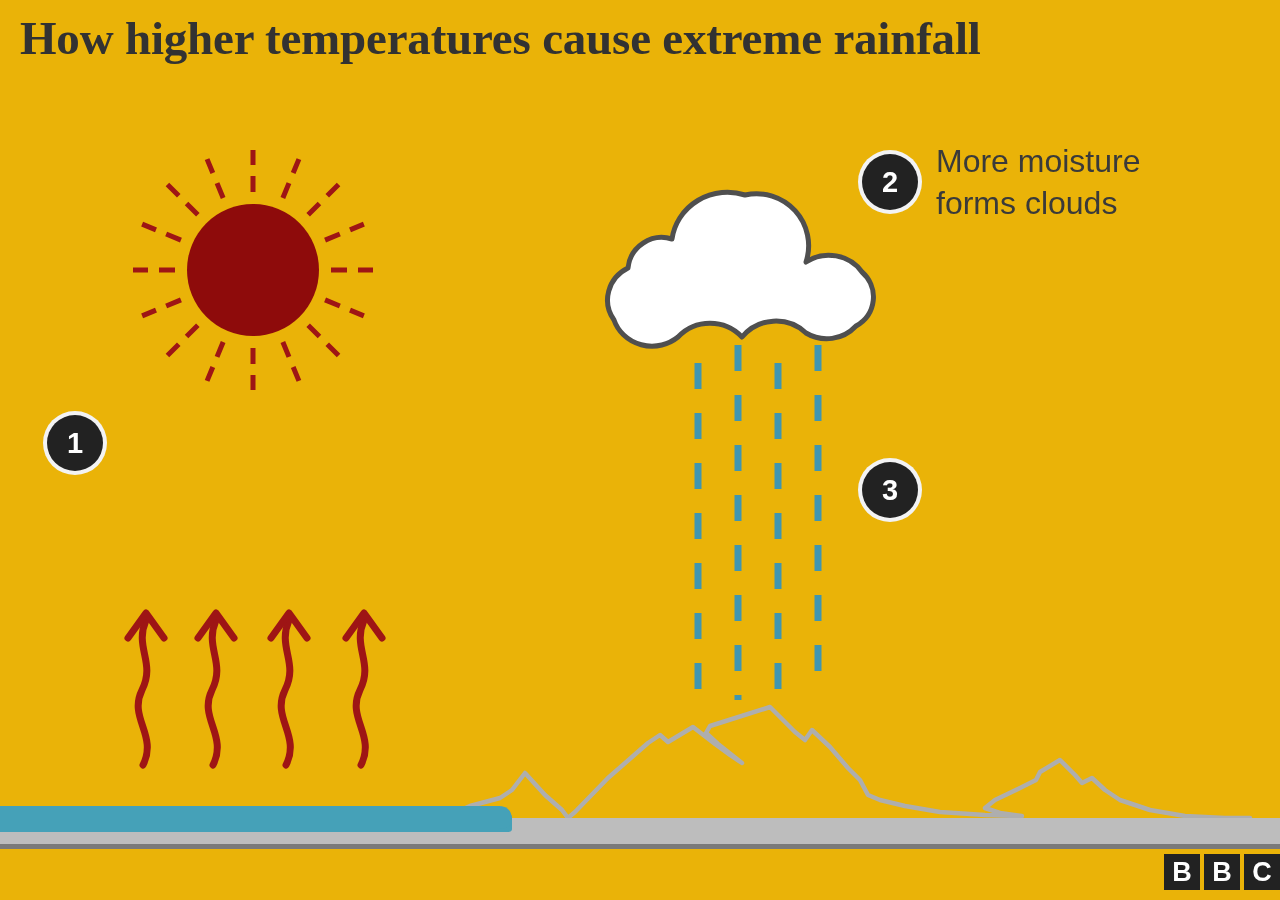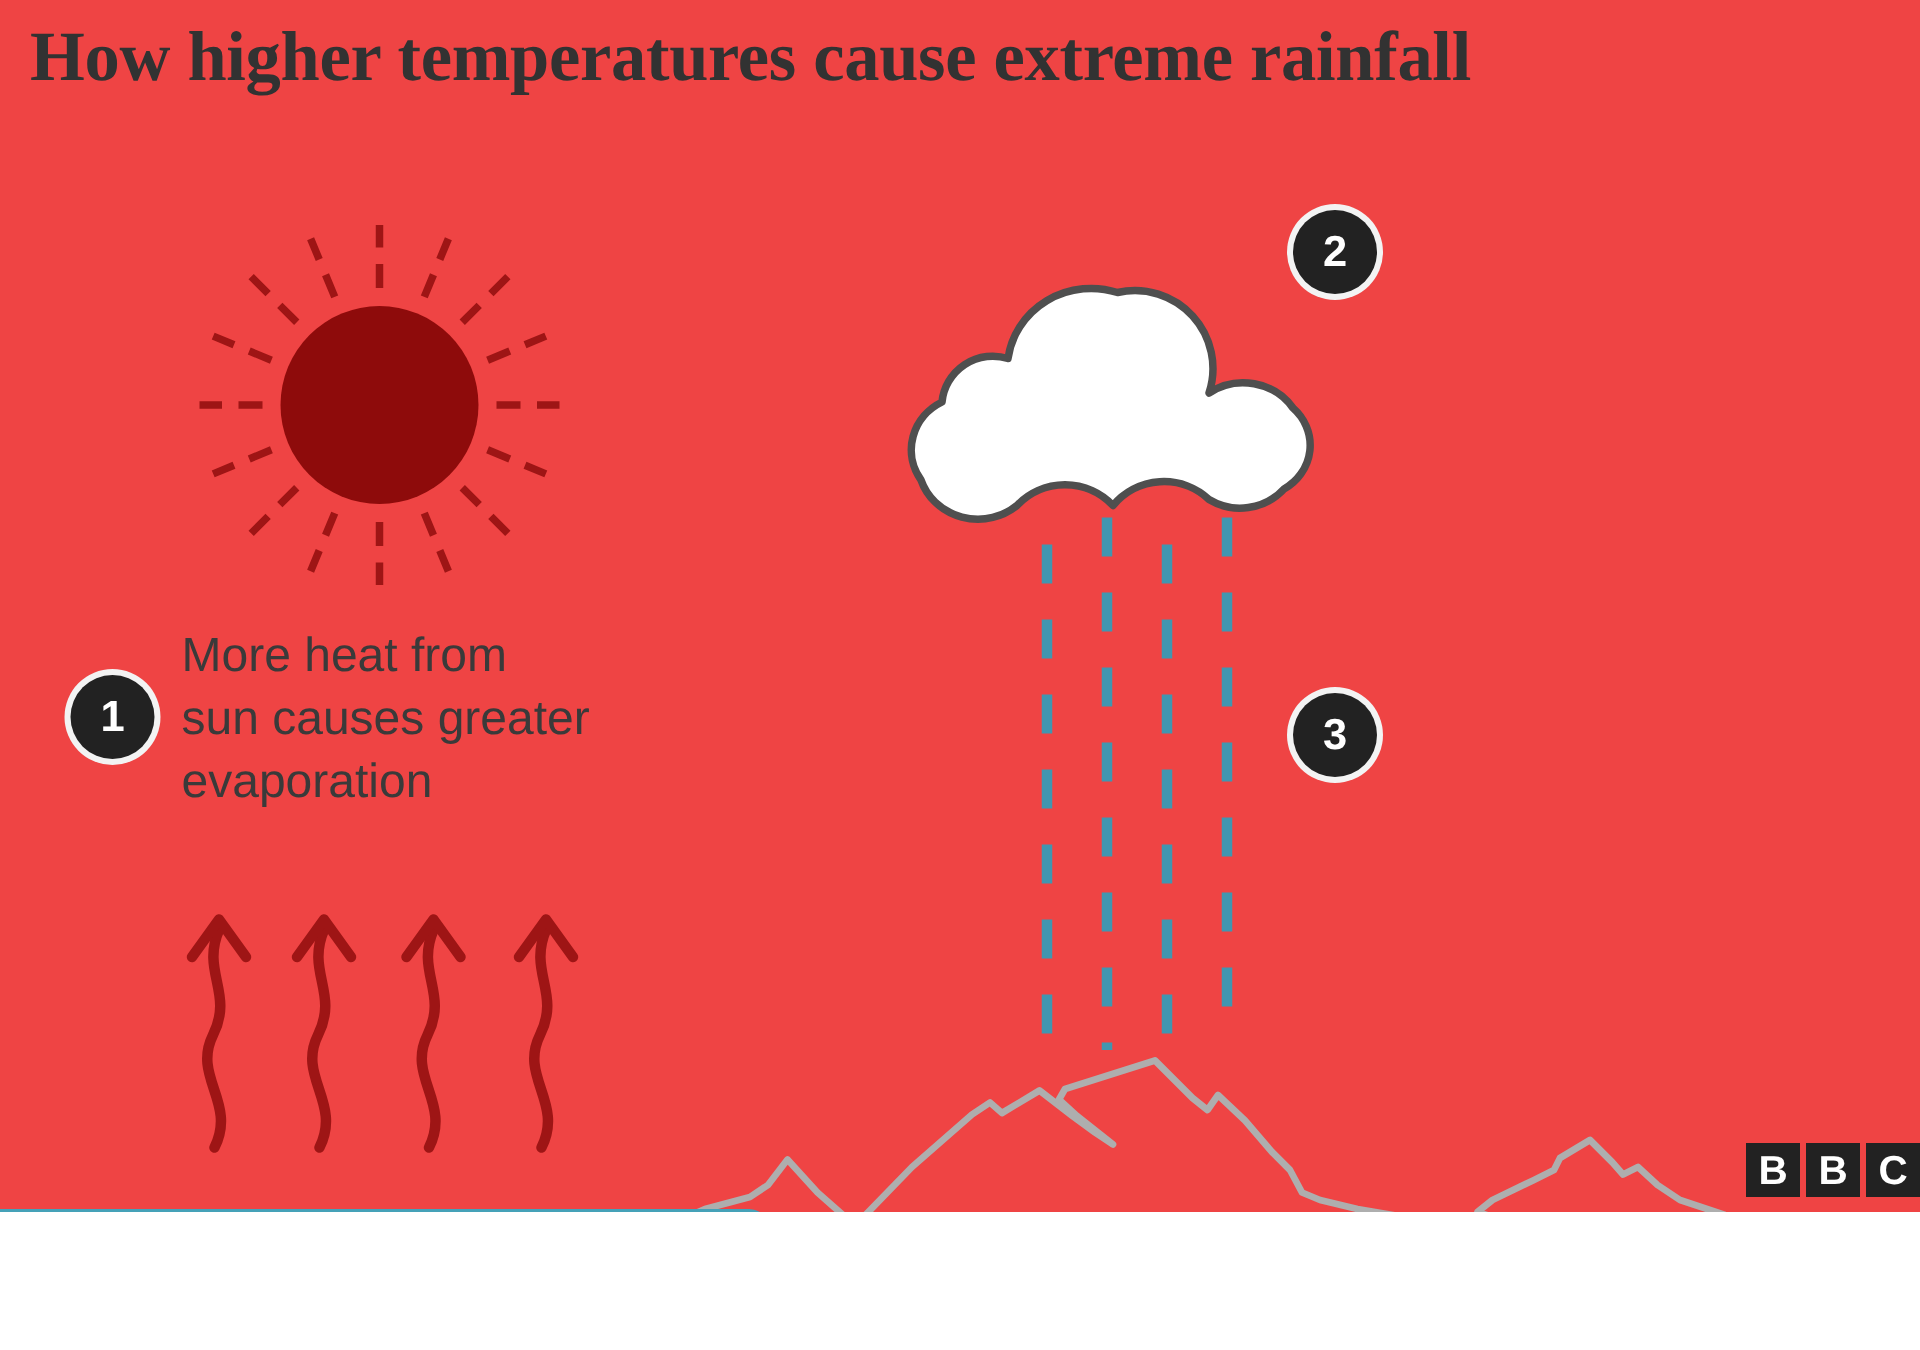--- a/index.html
+++ b/index.html
@@ -8,22 +8,22 @@
     padding: 0;
     background: #ffffff;
   }
   body {
     font-family: "Liberation Sans", sans-serif;
     -webkit-font-smoothing: antialiased;
   }
   .infographic {
     position: relative;
     width: 1280px;
-    height: 808px;
-    background: #ef4444;
+    height: 900px;
+    background: #eab308;
     overflow: hidden;
   }
 
   
   .title {
     position: absolute;
     left: 20px;
     top: 10px;
     width: 1150px;
     font-family: "Liberation Serif", "DejaVu Serif", serif;
@@ -232,27 +232,26 @@
     </g>
 
     <path d="M0,806 L470,806 Q512,806 512,818 L512,829 Q512,832 508,832 L0,832 Z" fill="#45a1b8"></path>
     <rect x="0" y="806" width="500" height="23" rx="0" fill="#45a1b8"></rect>
     <path d="M455,806 L498,806 Q512,806 512,820 Q512,829 498,829 L455,829 Z" fill="#45a1b8"></path>
 
   </svg>
 
   <div class="step" id="step-1">
     <div class="badge">1</div>
-    <div class="step-label">More heat from
-sun causes greater
-evaporation</div>
   </div>
 
   <div class="step" id="step-2">
     <div class="badge">2</div>
+    <div class="step-label">More moisture
+forms clouds</div>
   </div>
 
   <div class="step" id="step-3">
     <div class="badge">3</div>
   </div>
 
   <div class="bbc-logo">
     <div class="bbc-block">B</div>
     <div class="bbc-block">B</div>
     <div class="bbc-block">C</div>

